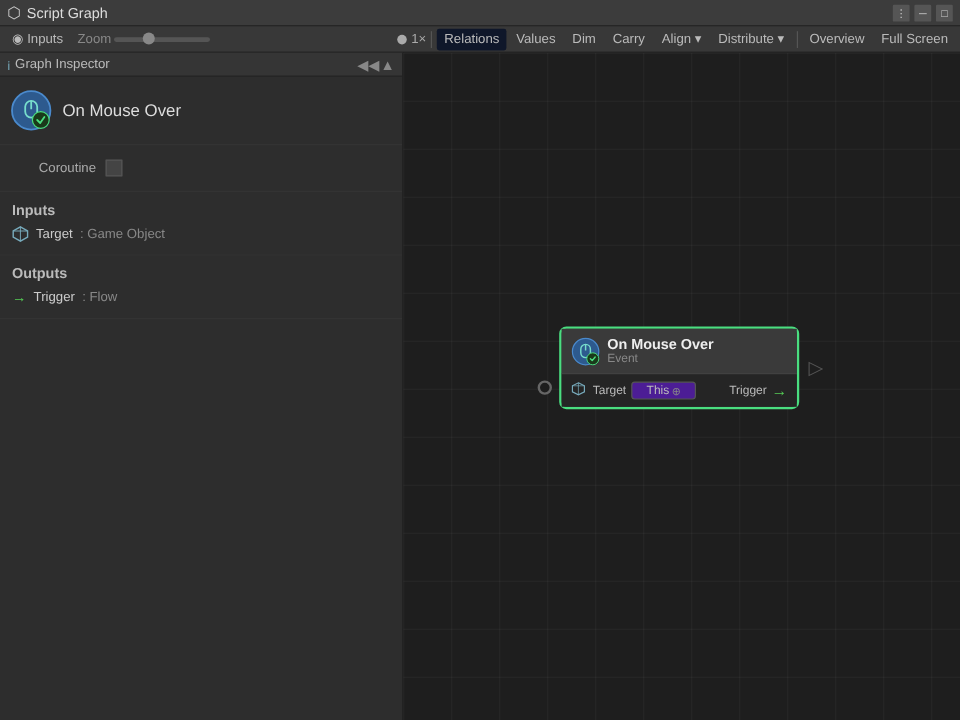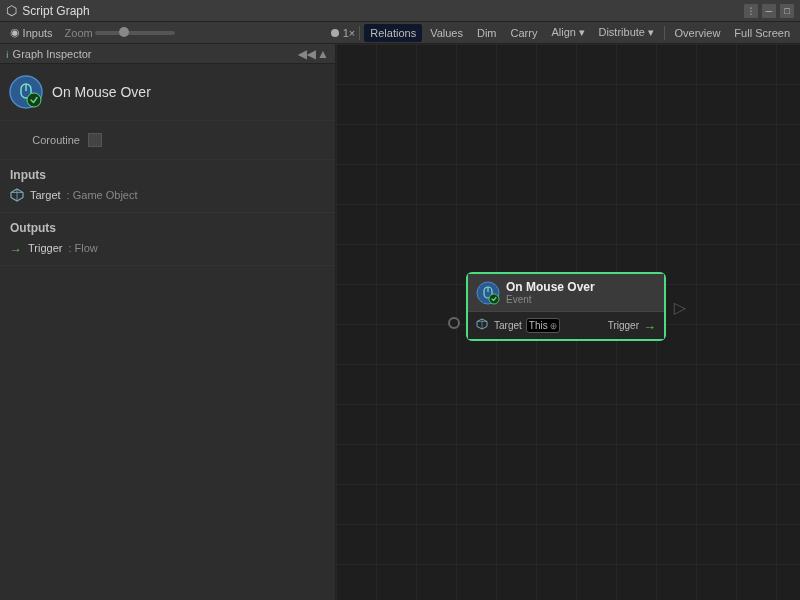--- a/index.html
+++ b/index.html
@@ -286,24 +286,24 @@
       display: flex;
       align-items: center;
       gap: 4px;
       background: #252525;
     }
     .canvas-node-label {
       font-size: 10px;
       color: #bbb;
     }
     .this-badge {
-      background: #000000;
+      background: #4c1d95;
       border: 1px solid #555;
       border-radius: 3px;
-      padding: 1px 2px;
+      padding: 1px 12px;
       font-size: 10px;
       color: #bbb;
       display: flex; align-items: center; gap: 2px;
     }
     .trigger-label {
       font-size: 10px;
       color: #bbb;
       margin-left: auto;
     }
     .trigger-arrow {

